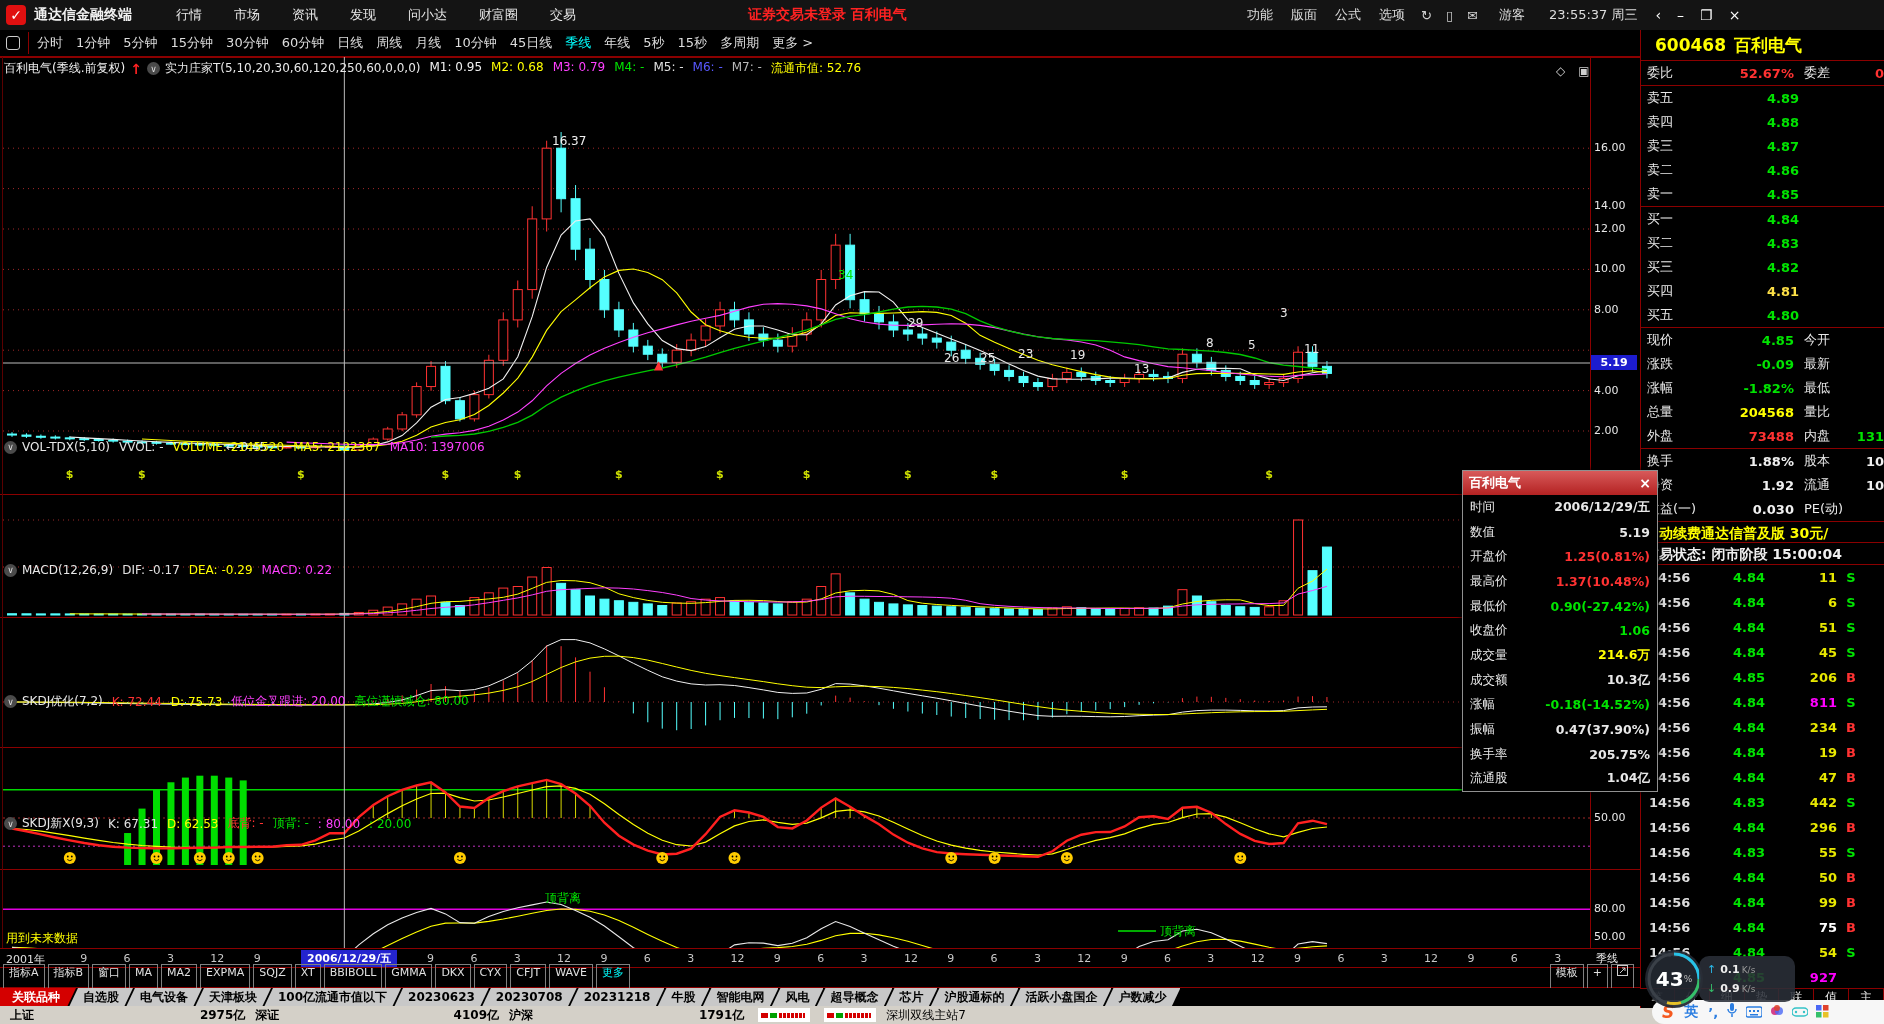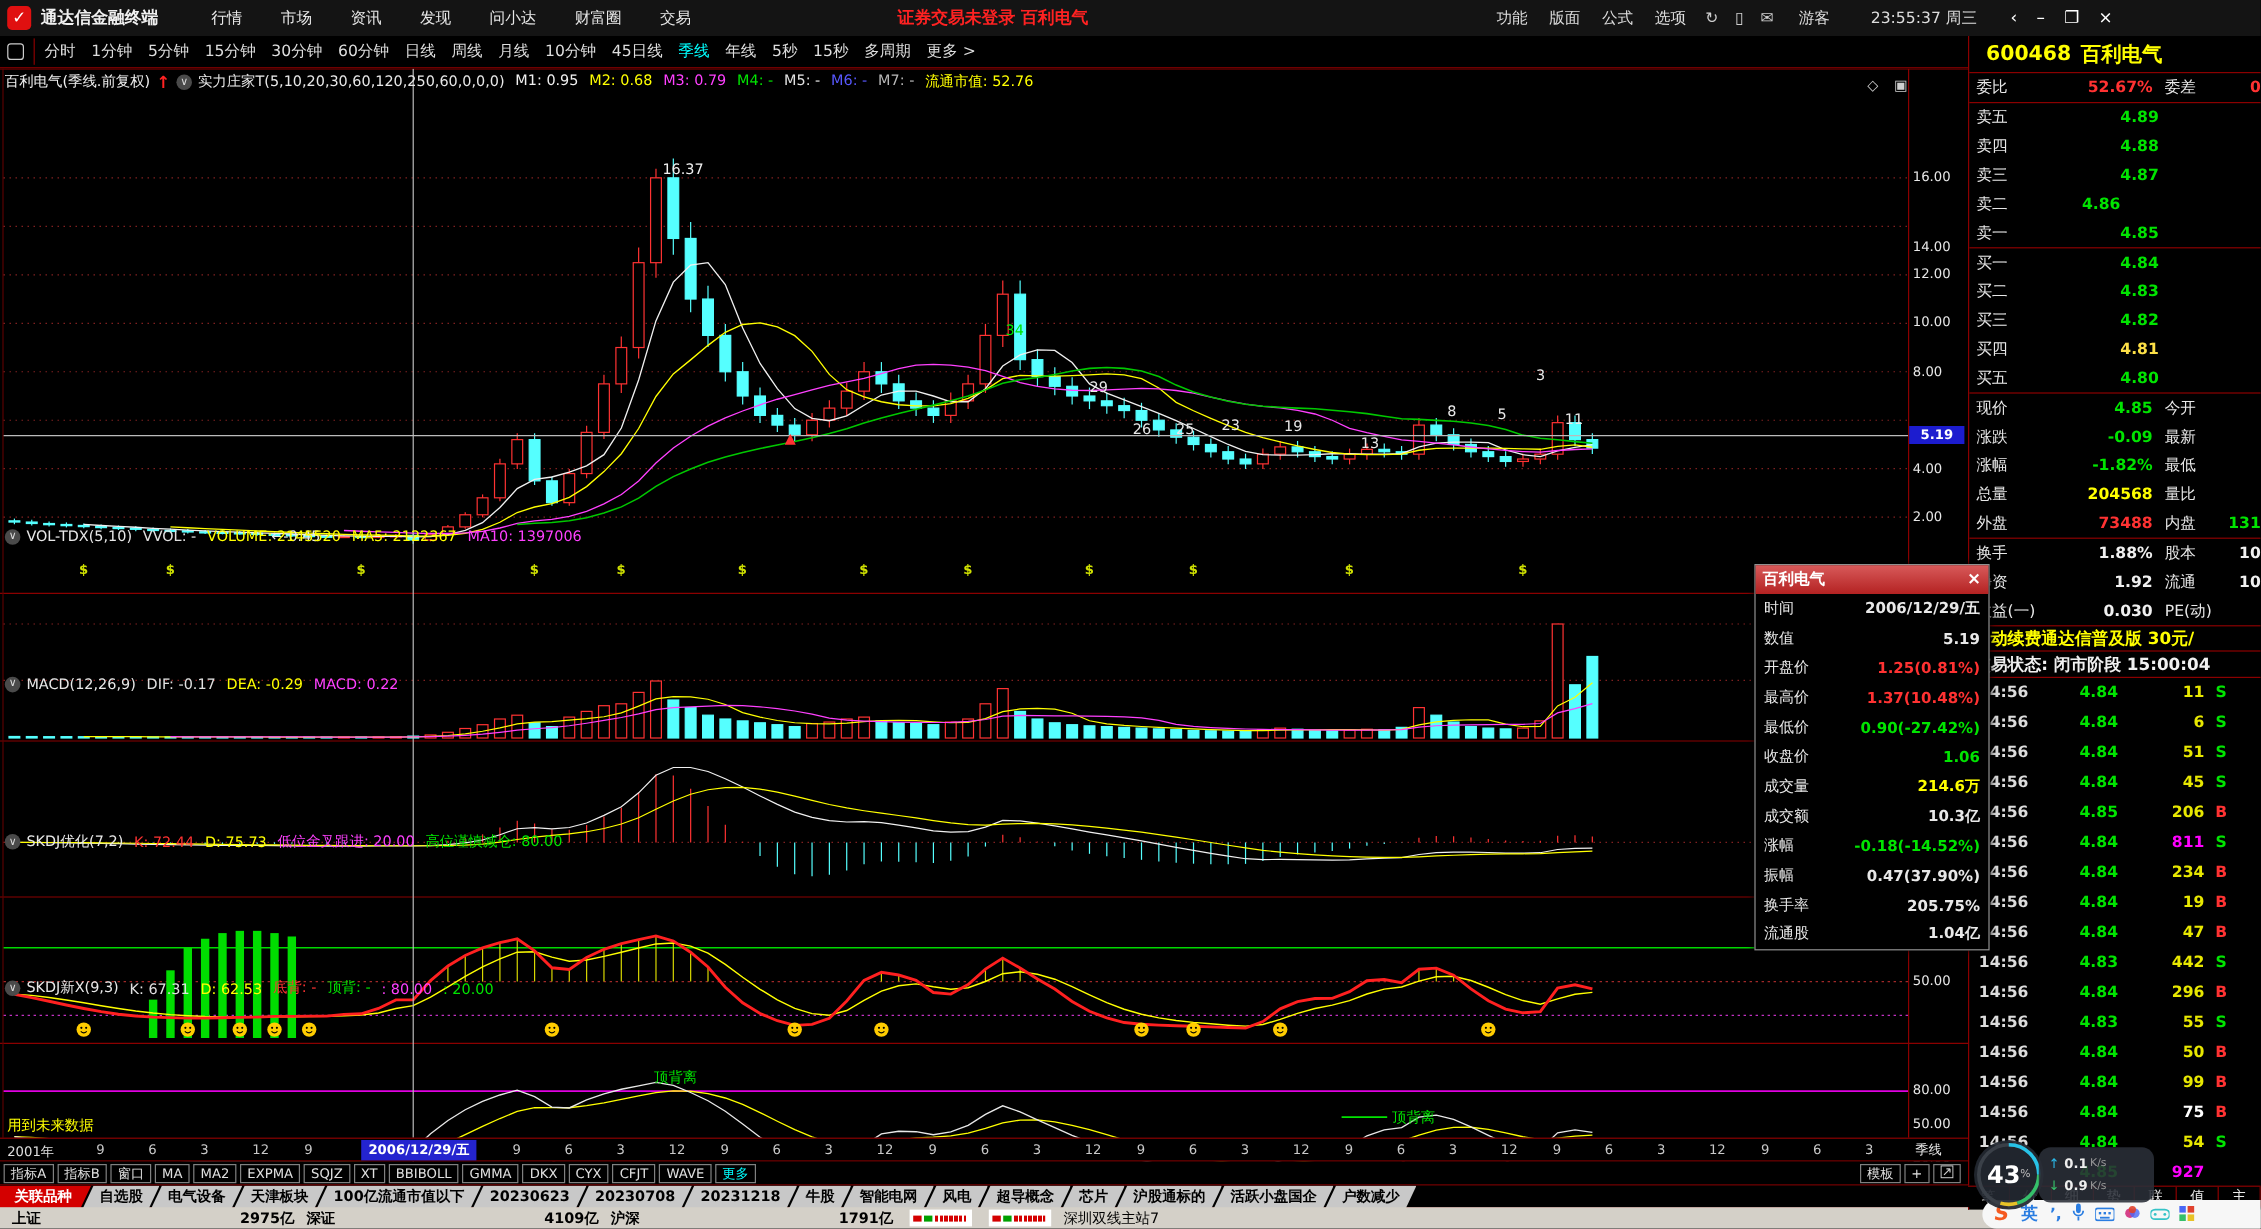--- a/index.html
+++ b/index.html
@@ -51,21 +51,21 @@
   
   #dateaxis { left:0; top:948px; width:1640px; height:20px; background:#000; border-top:1px solid #8b0000;
     border-bottom:1px solid #8b0000; color:#c8c8c8; font-size:11px; z-index:10; }
   #datebox { position:absolute; left:301px; top:1px; background:#2424cf; color:#fff; padding:1px 6px;
     font-size:11px; font-weight:bold; }
   #qline { position:absolute; left:1596px; top:2px; color:#e8e8e8; }
 
   
   #indtabs { left:0; top:968px; width:1640px; height:20px; background:#000; display:flex;
     align-items:center; border-bottom:1px solid #8b0000; z-index:10; }
-  .indtab { border:1px solid #808080; color:#e0e0e0; font-size:11px; padding:0 5px; height:16px;
+  .indtab { border:1px solid #808080; color:#e0e0e0; font-size:11px; padding:0 5px; height:28px;
     line-height:15px; margin-left:3px; white-space:nowrap; }
   .indtab.more { color:#00ffff; }
   #indright { position:absolute; right:6px; display:flex; align-items:center; }
 
   
   #cattabs { left:0; top:988px; width:1640px; height:19px; background:#000; display:flex;
     border-bottom:1px solid #8b0000; z-index:10; }
   .cattab { background:#c8c8c8; color:#000; font-size:12px; font-weight:bold; height:19px;
     line-height:18px; padding:0 14px; clip-path:polygon(9px 0,100% 0,calc(100% - 9px) 100%,0 100%);
     margin-left:-7px; white-space:nowrap; }
@@ -163,21 +163,21 @@
     <div id="tb-alert">证券交易未登录  百利电气</div>
     <div id="tb-right">
         <span class="tmenu2">功能</span>
         <span class="tmenu2">版面</span>
         <span class="tmenu2">公式</span>
         <span class="tmenu2">选项</span>
         <span class="tbicon">↻</span>
         <span class="tbicon">▯</span>
         <span class="tbicon">✉</span>
         <span style="margin: 0px 14px;">游客</span>
-        <span style="margin: 0px 20px;">23:55:37 周三</span>
+        <span style="margin: 0px 10px;">23:55:37 周三</span>
         <span class="winbtn">‹</span>
         <span class="winbtn">–</span>
         <span class="winbtn">❐</span>
         <span class="winbtn">×</span>
       </div>
   </div>
 
   <div id="toolbar" class="abs">
     <div id="tl-left-icon"></div>
     <div id="tl-sep"></div>
@@ -936,21 +936,21 @@
         <div class="rprow">
           <span class="rpl">卖四</span>
           <span class="rpv" style="color: rgb(0, 228, 0);">4.88</span>
         </div>
         <div class="rprow">
           <span class="rpl">卖三</span>
           <span class="rpv" style="color: rgb(0, 228, 0);">4.87</span>
         </div>
         <div class="rprow">
           <span class="rpl">卖二</span>
-          <span class="rpv" style="color: rgb(0, 228, 0); text-align: center;">4.86</span>
+          <span class="rpv" style="color: rgb(0, 228, 0);">4.86</span>
         </div>
         <div class="rprow">
           <span class="rpl">卖一</span>
           <span class="rpv" style="color: rgb(0, 228, 0);">4.85</span>
         </div>
         <div class="sep"></div>
         <div class="rprow">
           <span class="rpl">买一</span>
           <span class="rpv" style="color: rgb(0, 228, 0);">4.84</span>
         </div>

